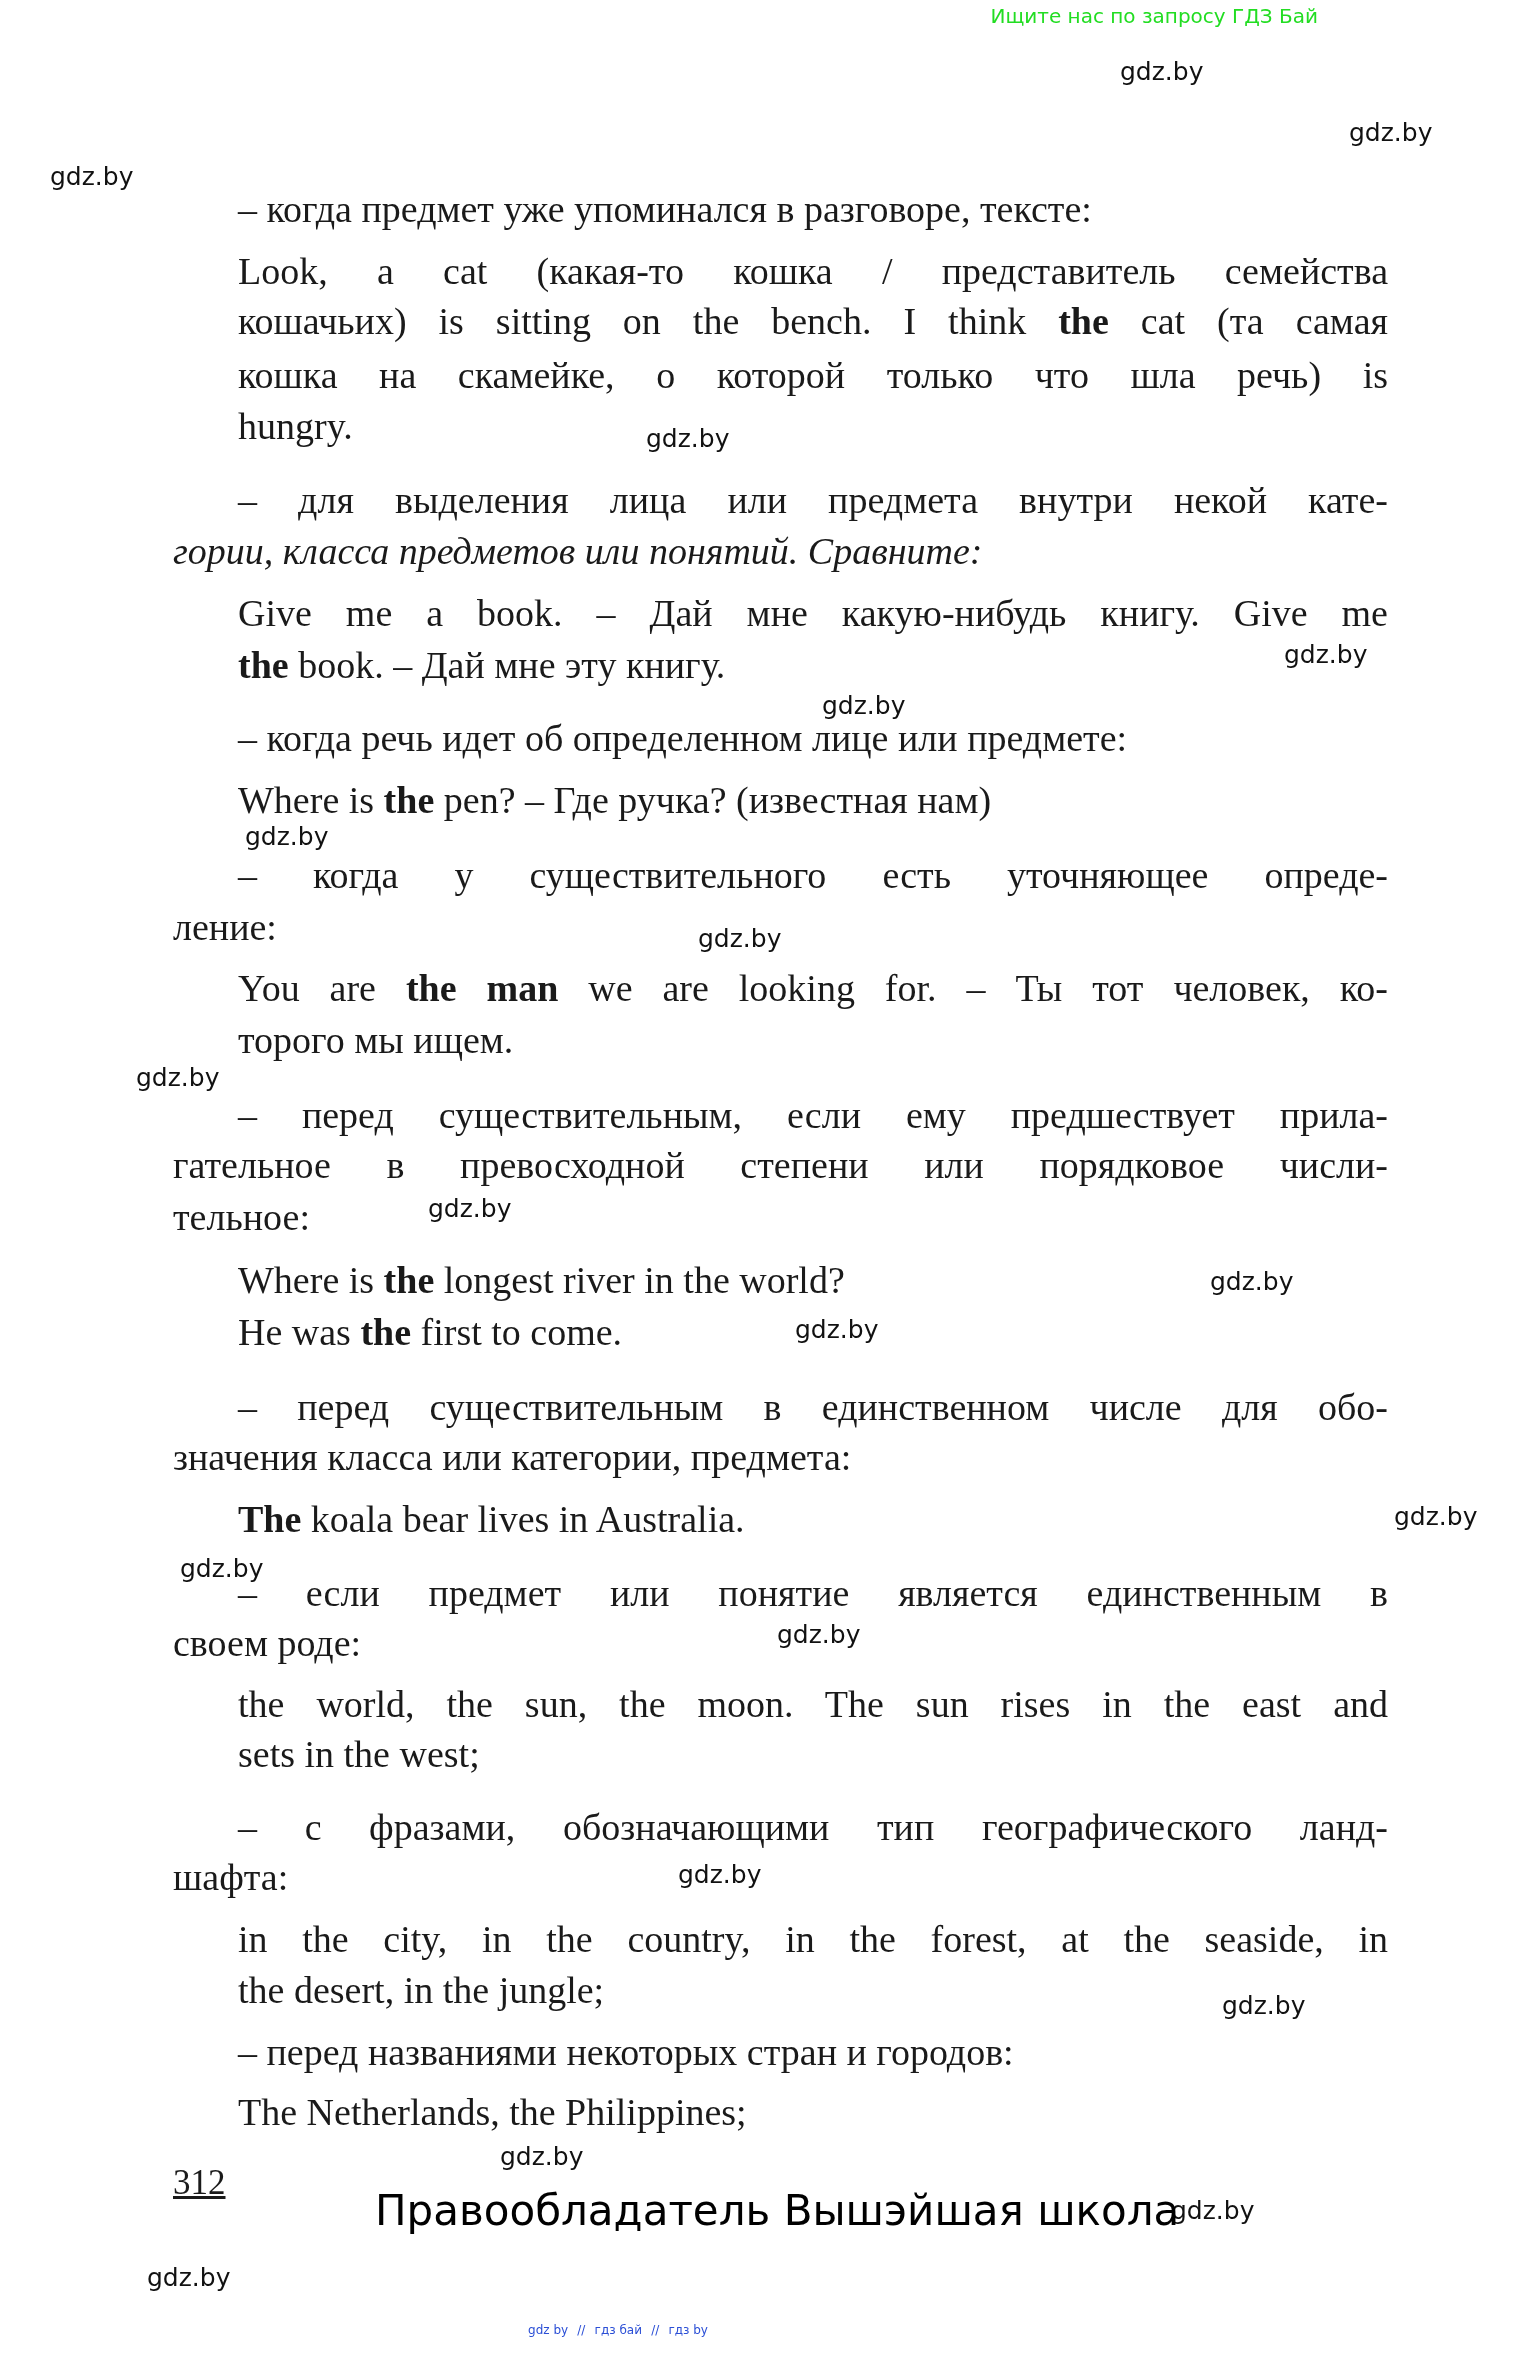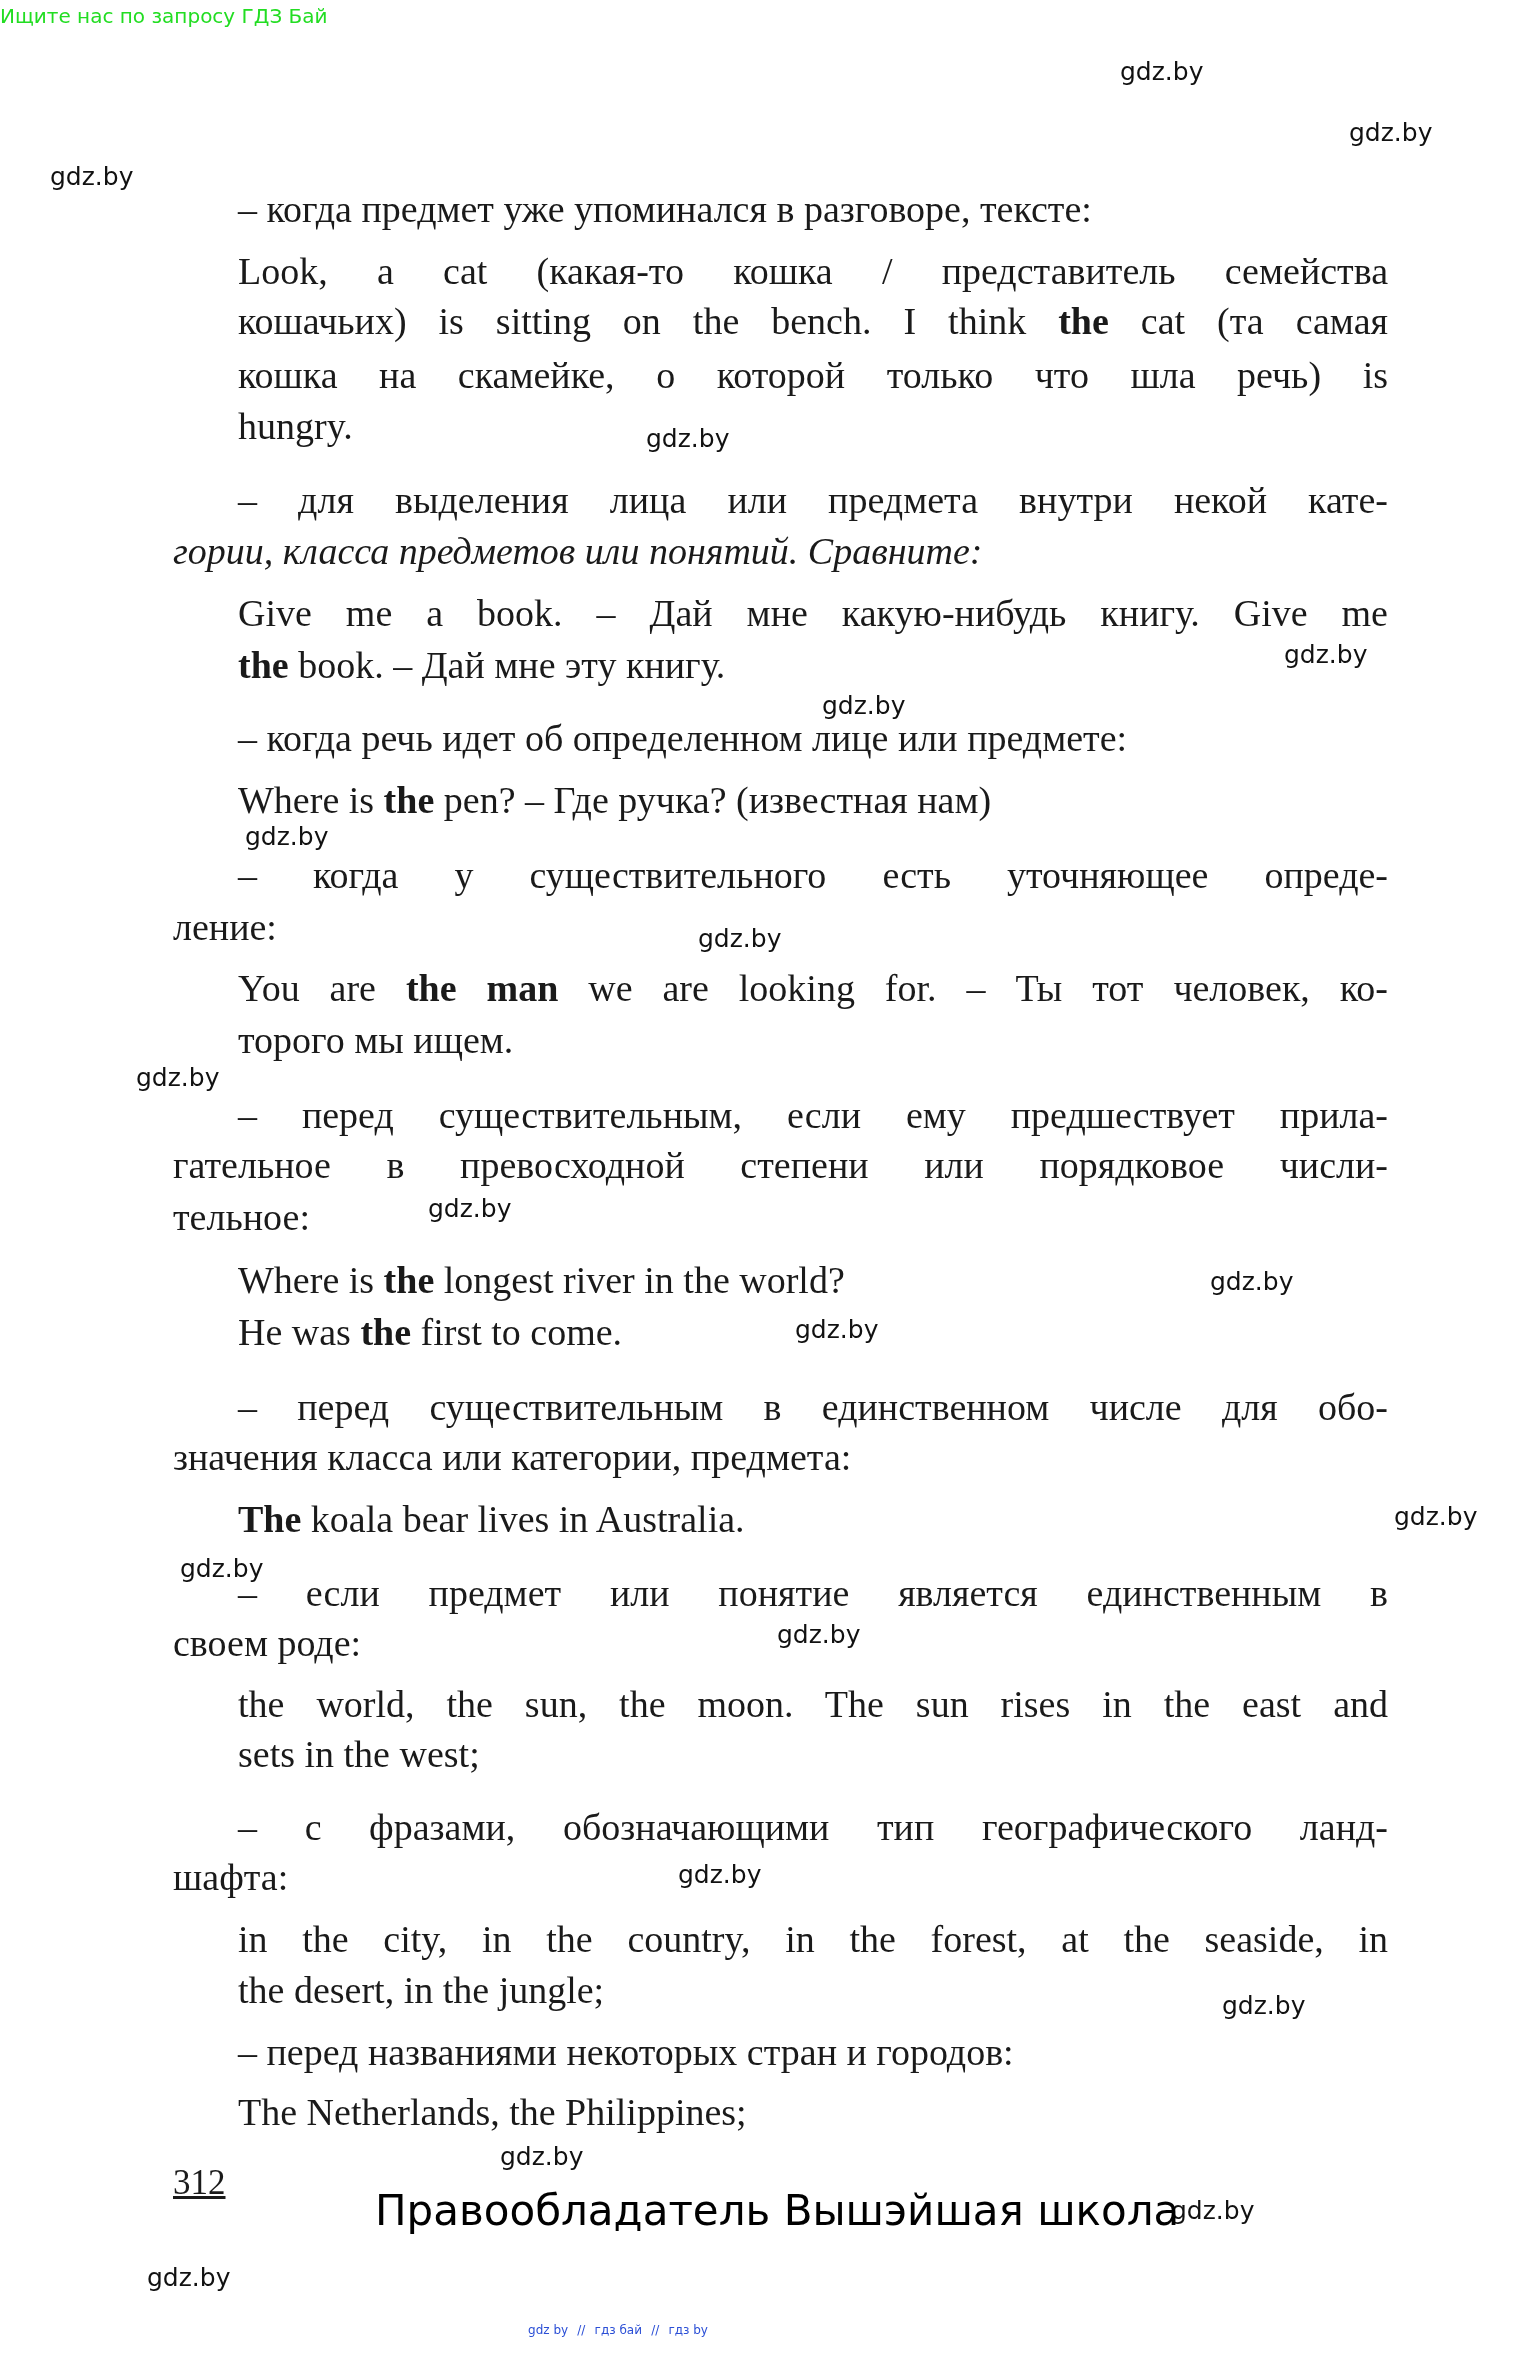--- a/index.html
+++ b/index.html
@@ -19,21 +19,21 @@
   .hangjust { width: 1215px; text-align: justify; text-align-last: justify; }
   .ln b { font-weight: bold; }
   .wm {
     position: absolute;
     font-family: "DejaVu Sans", "Liberation Sans", sans-serif;
     font-size: 25px;
     color: #111111;
     white-space: nowrap;
   }
   .top-promo {
-    position: absolute; top: 3.7px; left: 0; width: 1318px; text-align: left;
+    position: absolute; top: 3.7px; left: 0; width: 1318px; text-align: right;
     font-family: "DejaVu Sans", "Liberation Sans", sans-serif;
     font-size: 20px; color: #22dd22;
   }
   .copyright {
     position: absolute; top: 2186px; left: 375px;
     font-family: "DejaVu Sans", "Liberation Sans", sans-serif;
     font-size: 42px; color: #000000; white-space: nowrap;
   }
   .pagenum {
     position: absolute; top: 2163px; left: 173px;

